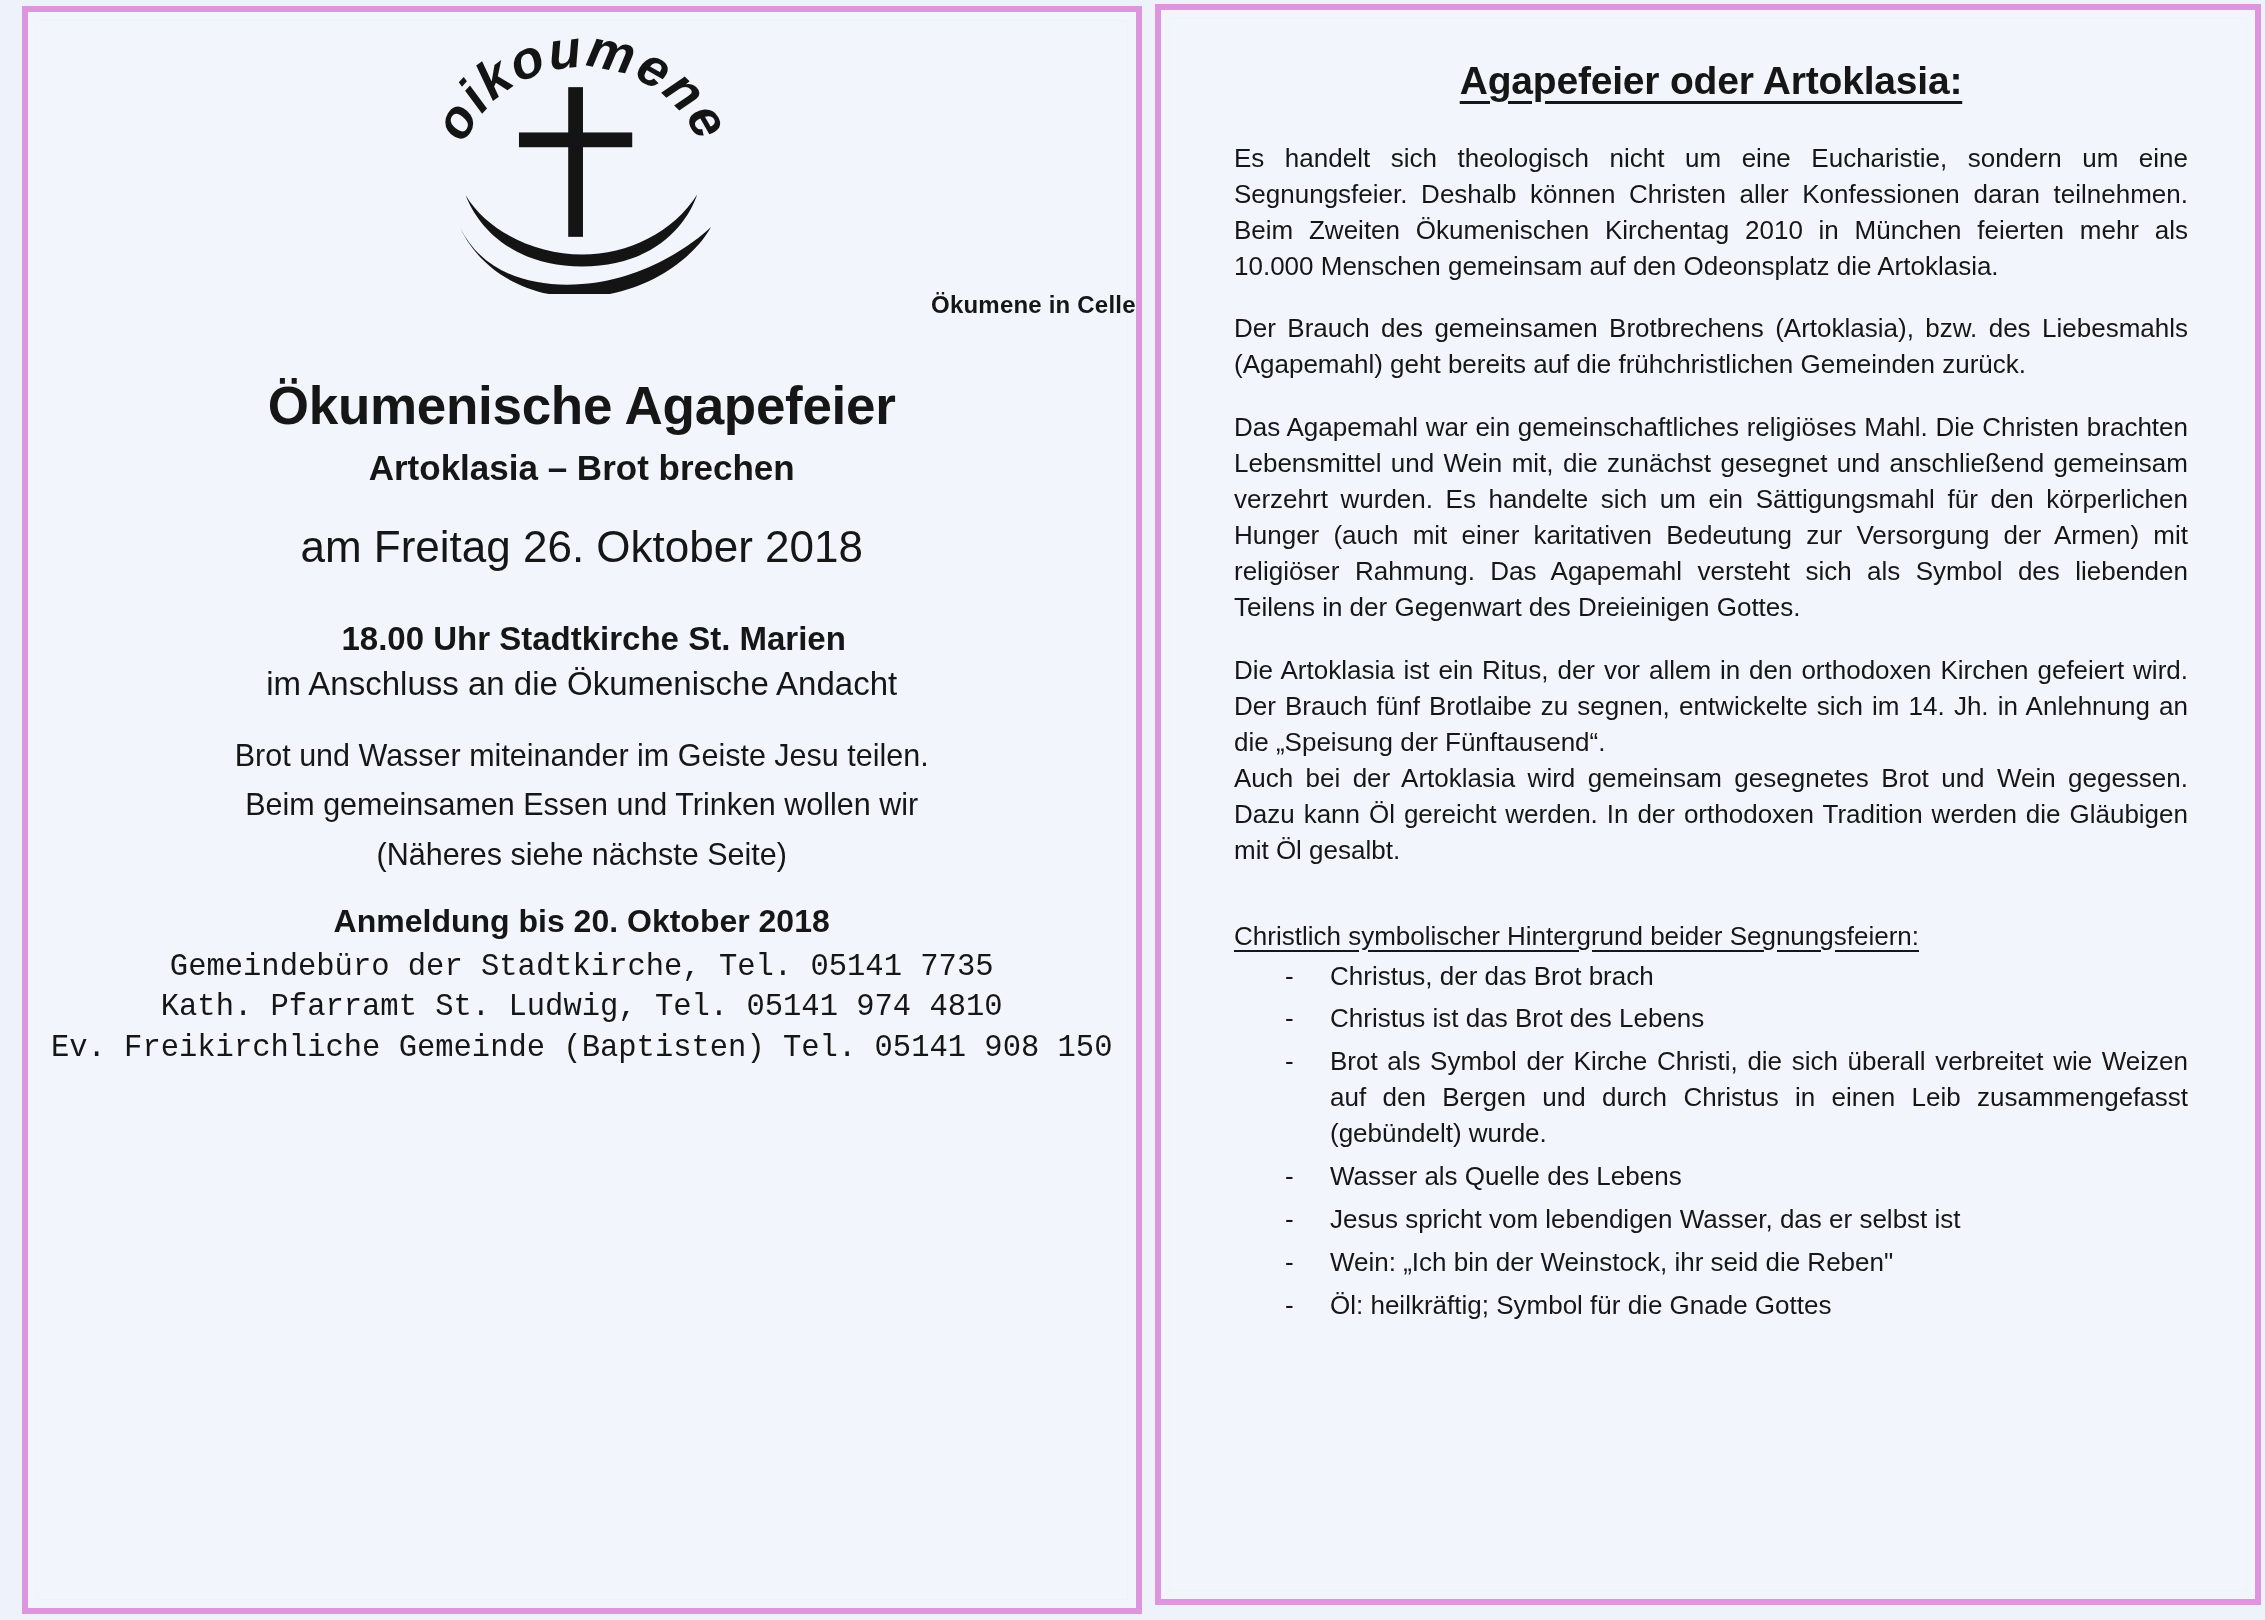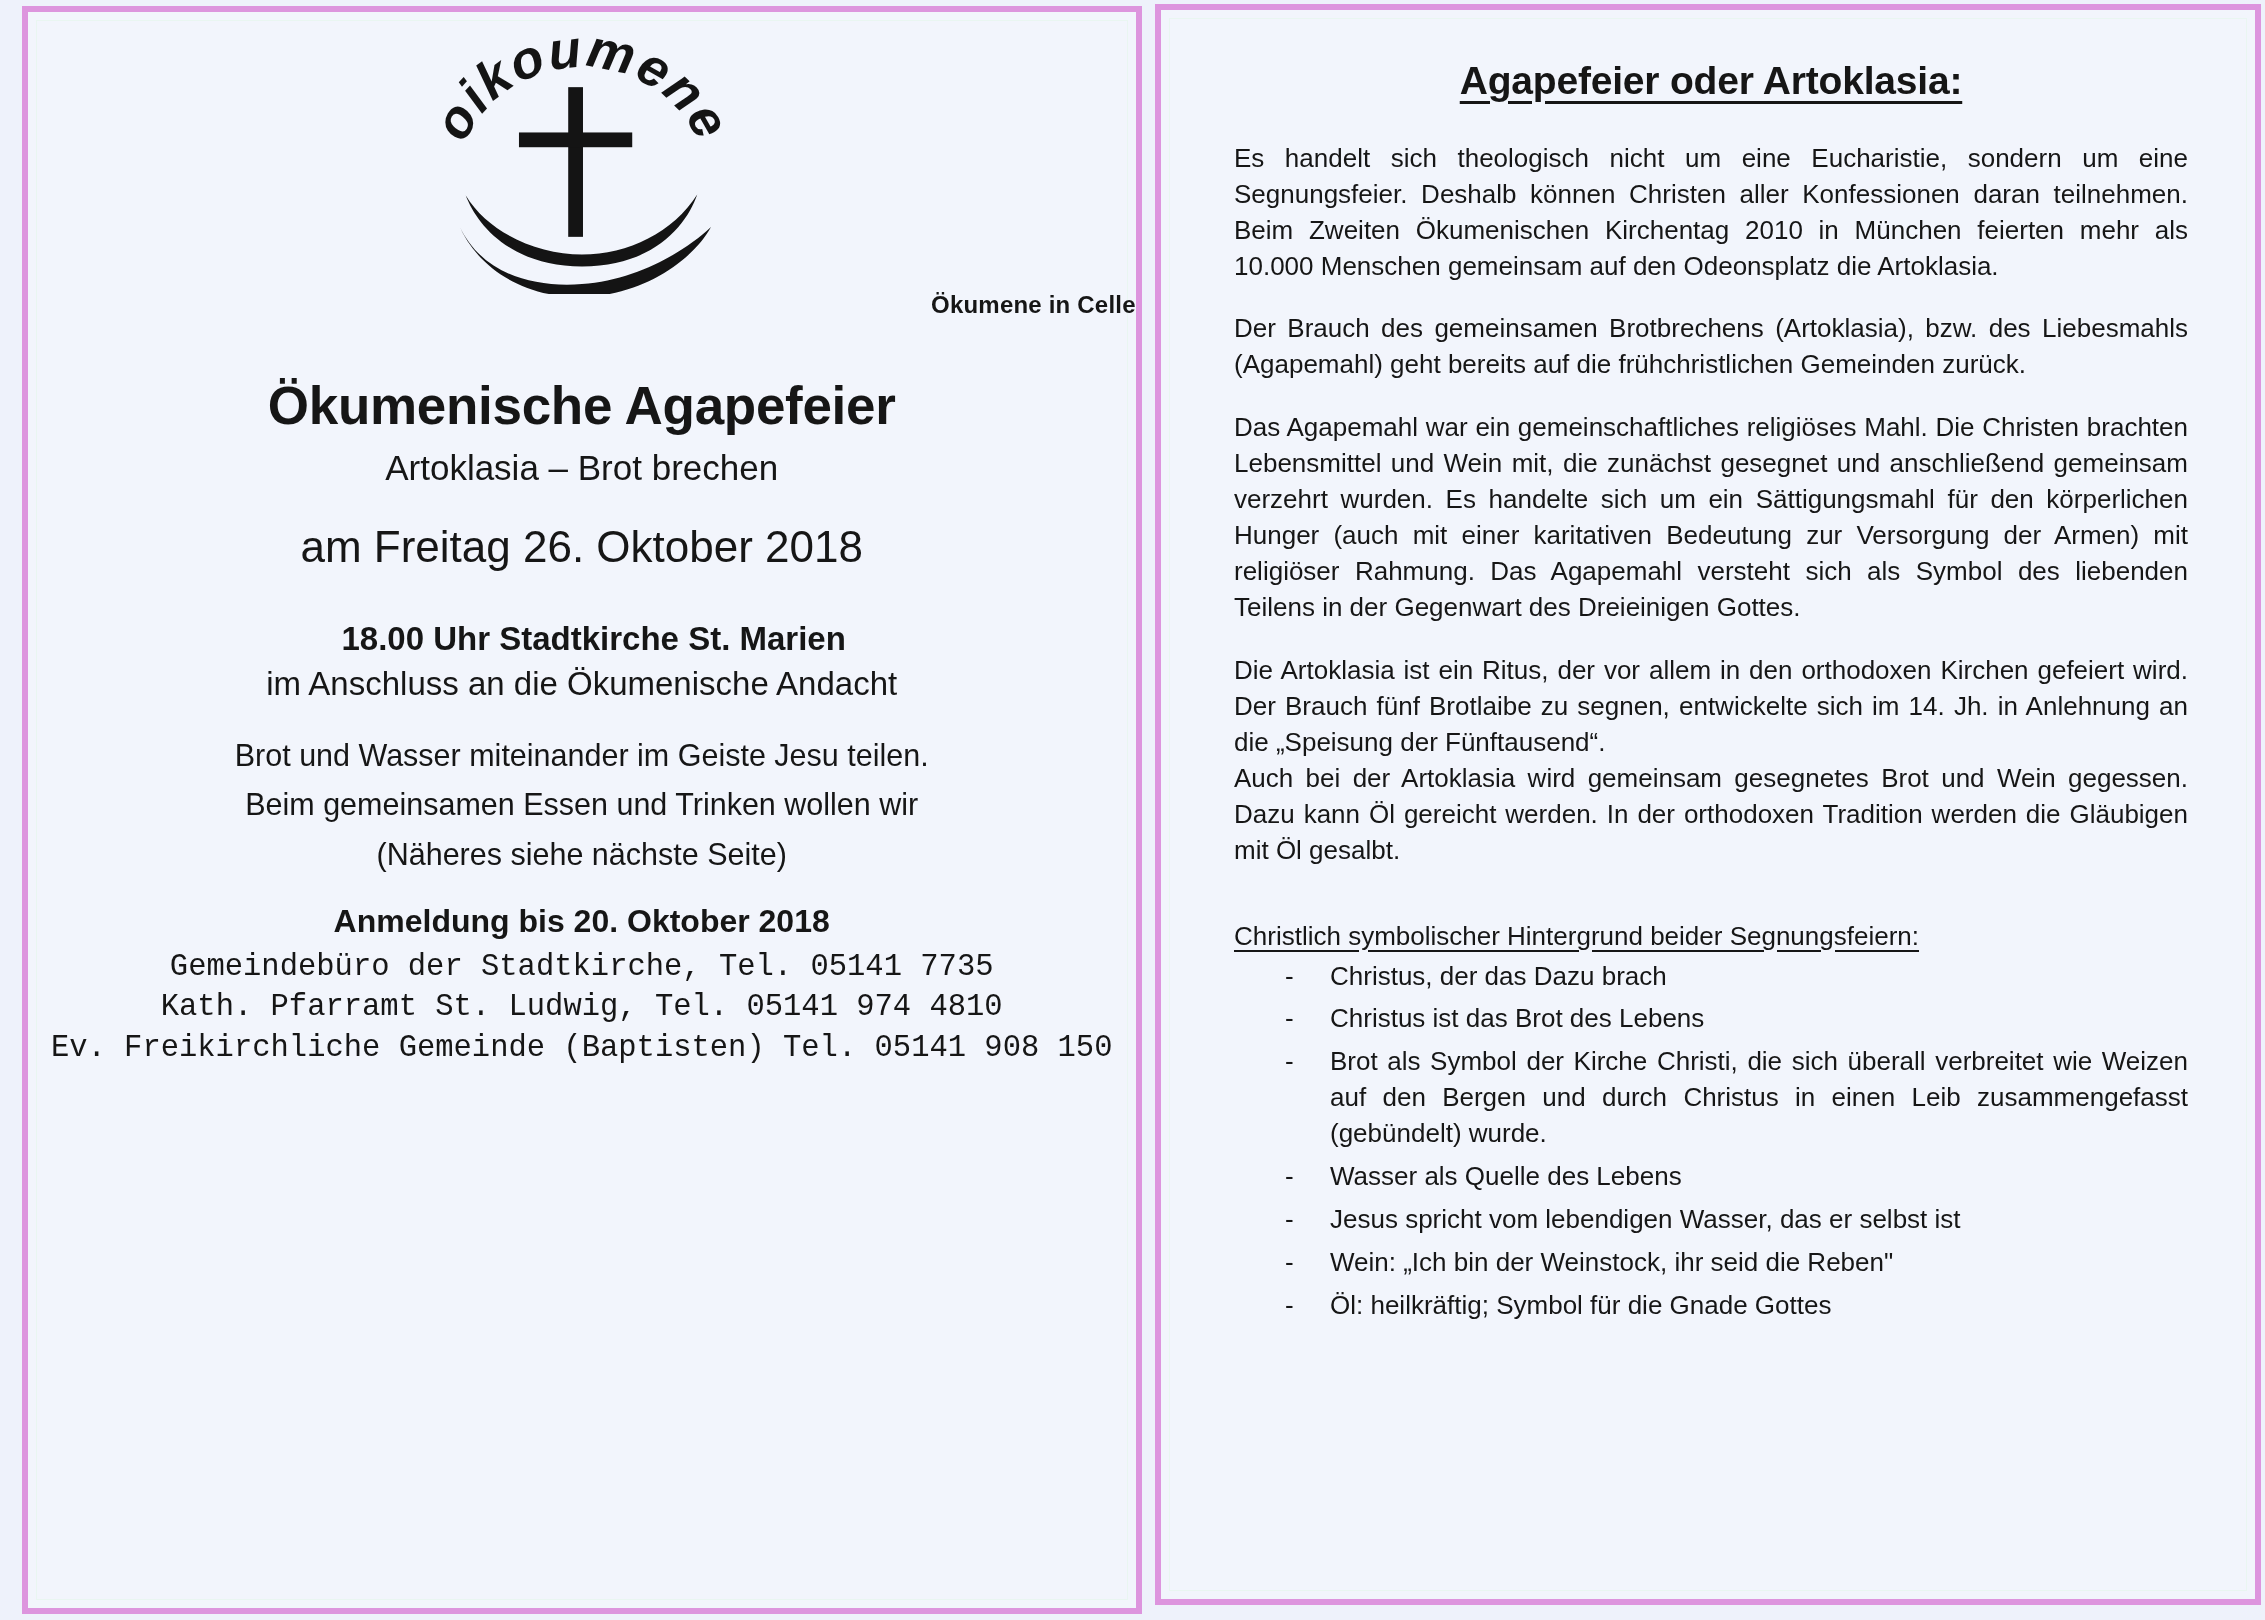--- a/index.html
+++ b/index.html
@@ -92,21 +92,21 @@
     font-size: 53px;
     font-weight: bold;
     letter-spacing: -0.3px;
   }
   .title-sub {
     position: absolute;
     left: 0;
     right: 0;
     top: 436px;
     font-size: 35px;
-    font-weight: normal;
+    font-weight: bold;
     text-align: center;
   }
   .title-date {
     position: absolute;
     left: 0;
     right: 0;
     top: 510px;
     font-size: 44px;
     font-weight: normal;
   }
@@ -271,21 +271,21 @@
 
       <p class="para">Es handelt sich theologisch nicht um eine Eucharistie, sondern um eine Segnungsfeier. Deshalb können Christen aller Konfessionen daran teilnehmen. Beim Zweiten Ökumenischen Kirchentag 2010 in München feierten mehr als 10.000 Menschen gemeinsam auf den Odeonsplatz die Artoklasia.</p>
       <p class="para">Der Brauch des gemeinsamen Brotbrechens (Artoklasia), bzw. des Liebesmahls (Agapemahl) geht bereits auf die frühchristlichen Gemeinden zurück.</p>
       <p class="para">Das Agapemahl war ein gemeinschaftliches religiöses Mahl. Die Christen brachten Lebensmittel und Wein mit, die zunächst gesegnet und anschließend gemeinsam verzehrt wurden. Es handelte sich um ein Sättigungsmahl für den körperlichen Hunger (auch mit einer karitativen Bedeutung zur Versorgung der Armen) mit religiöser Rahmung. Das Agapemahl versteht sich als Symbol des liebenden Teilens in der Gegenwart des Dreieinigen Gottes.</p>
       <p class="para tight">Die Artoklasia ist ein Ritus, der vor allem in den orthodoxen Kirchen gefeiert wird. Der Brauch fünf Brotlaibe zu segnen, entwickelte sich im 14. Jh.  in Anlehnung an die „Speisung der Fünftausend“.</p>
       <p class="para">Auch bei der Artoklasia wird gemeinsam gesegnetes Brot und Wein gegessen. Dazu kann Öl gereicht werden. In der orthodoxen Tradition werden die Gläubigen mit Öl gesalbt.</p>
 
       <div class="list-head">Christlich symbolischer Hintergrund beider Segnungsfeiern:</div>
 
       <ul class="sym-list">
-        <li><span class="dash">-</span><span>Christus, der das Dazu brach</span></li>
+        <li><span class="dash">-</span><span>Christus, der das Brot brach</span></li>
         <li><span class="dash">-</span><span>Christus ist das Brot des Lebens</span></li>
         <li><span class="dash">-</span><span>Brot als Symbol der Kirche Christi, die sich überall verbreitet wie Weizen auf den Bergen und durch Christus in einen Leib zusammengefasst (gebündelt) wurde.</span></li>
         <li><span class="dash">-</span><span>Wasser als Quelle des Lebens</span></li>
         <li><span class="dash">-</span><span>Jesus spricht vom lebendigen Wasser, das er selbst ist</span></li>
         <li><span class="dash">-</span><span>Wein: „Ich bin der Weinstock, ihr seid die Reben"</span></li>
         <li><span class="dash">-</span><span>Öl: heilkräftig; Symbol für die Gnade Gottes</span></li>
       </ul>
 
     </div>
   </div>

